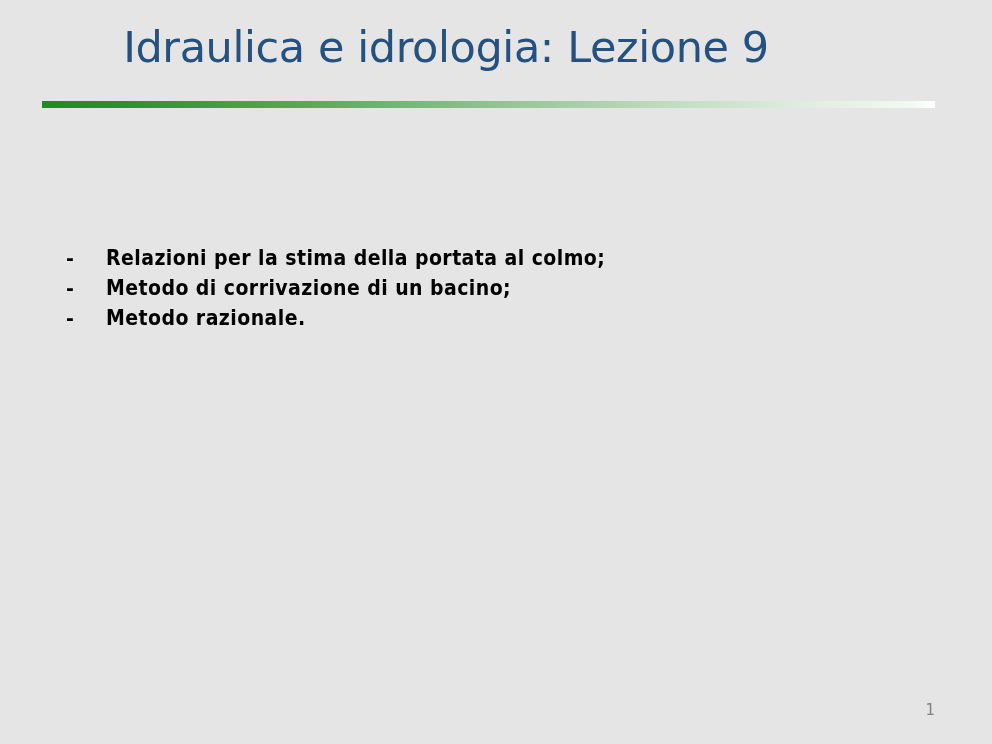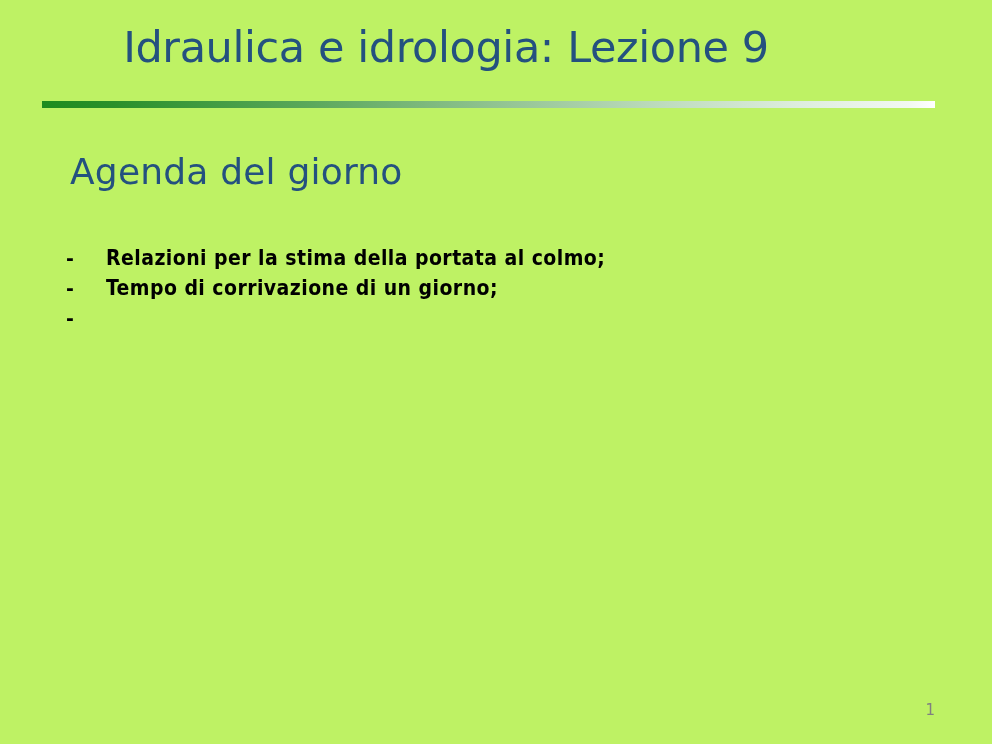--- a/index.html
+++ b/index.html
@@ -10,21 +10,21 @@
   }
 
   body {
     font-family: "DejaVu Sans", sans-serif;
   }
 
   .slide {
     position: relative;
     width: 992px;
     height: 744px;
-    background: #bef264;
+    background: #e5e5e5;
     overflow: hidden;
   }
 
   
   .slide-title {
     position: absolute;
     left: 0px;
     top: 18px;
     width: 892px;
     text-align: center;
@@ -119,35 +119,35 @@
 </style>
 </head>
 <body>
 
 <div class="slide">
 
   <div class="slide-title">Idraulica e idrologia: Lezione 9</div>
 
   <div class="title-rule"></div>
 
-  <div class="body-heading">Agenda del giorno</div>
 
   <ul class="bullet-list">
 
     <li class="bullet-item">
       <span class="bullet-marker">-</span>
       <span class="bullet-text">Relazioni per la stima della portata al colmo;</span>
     </li>
 
     <li class="bullet-item">
       <span class="bullet-marker">-</span>
-      <span class="bullet-text">Tempo di corrivazione di un giorno;</span>
+      <span class="bullet-text">Metodo di corrivazione di un bacino;</span>
     </li>
 
     <li class="bullet-item">
       <span class="bullet-marker">-</span>
+      <span class="bullet-text">Metodo razionale.</span>
     </li>
 
   </ul>
 
   <div class="page-number">1</div>
 
 </div>
 
 </body></html>

